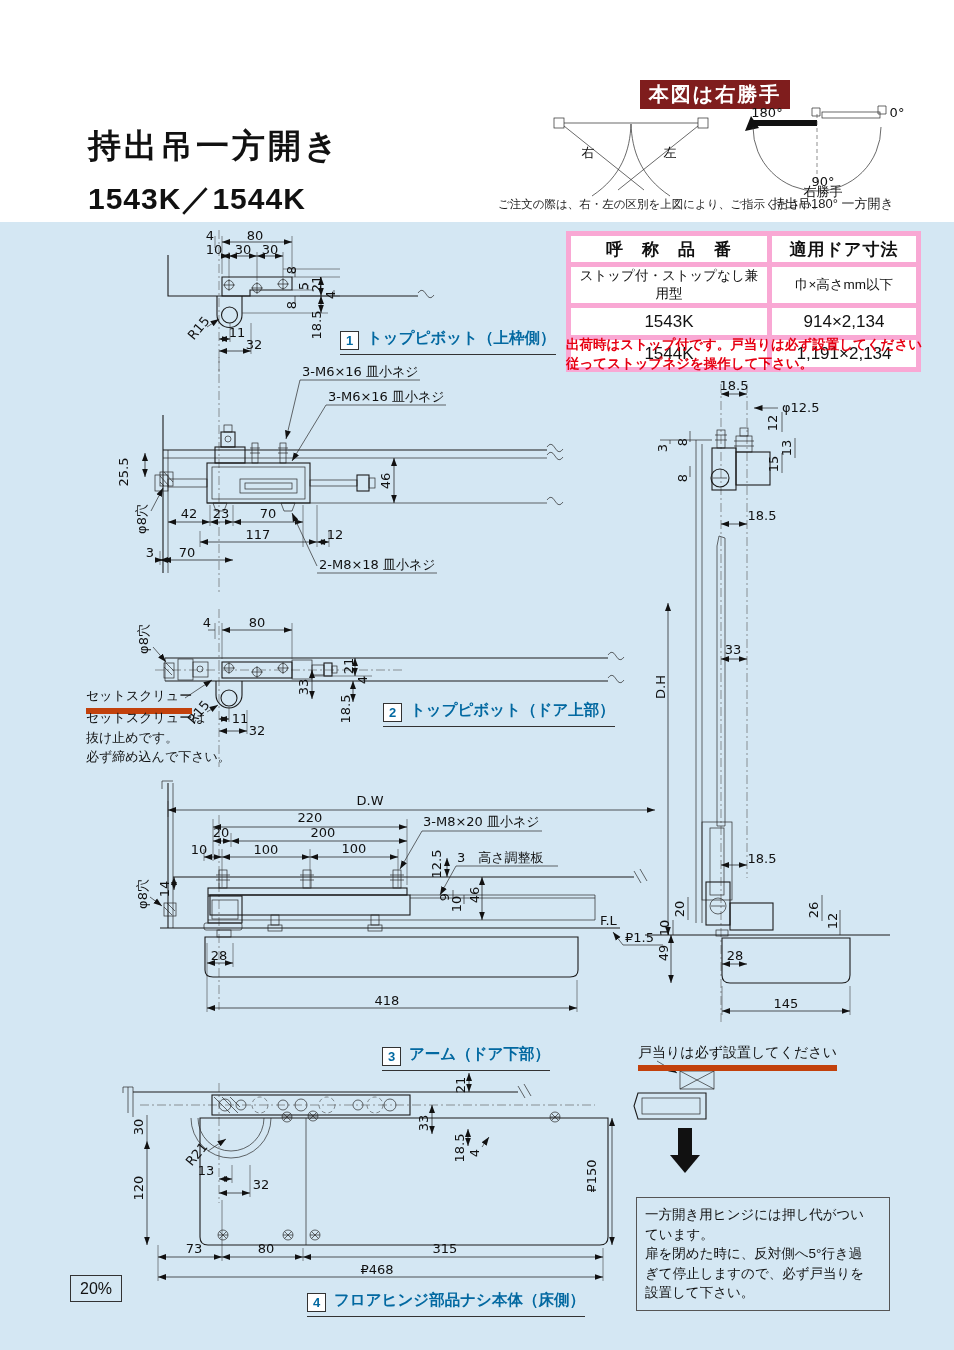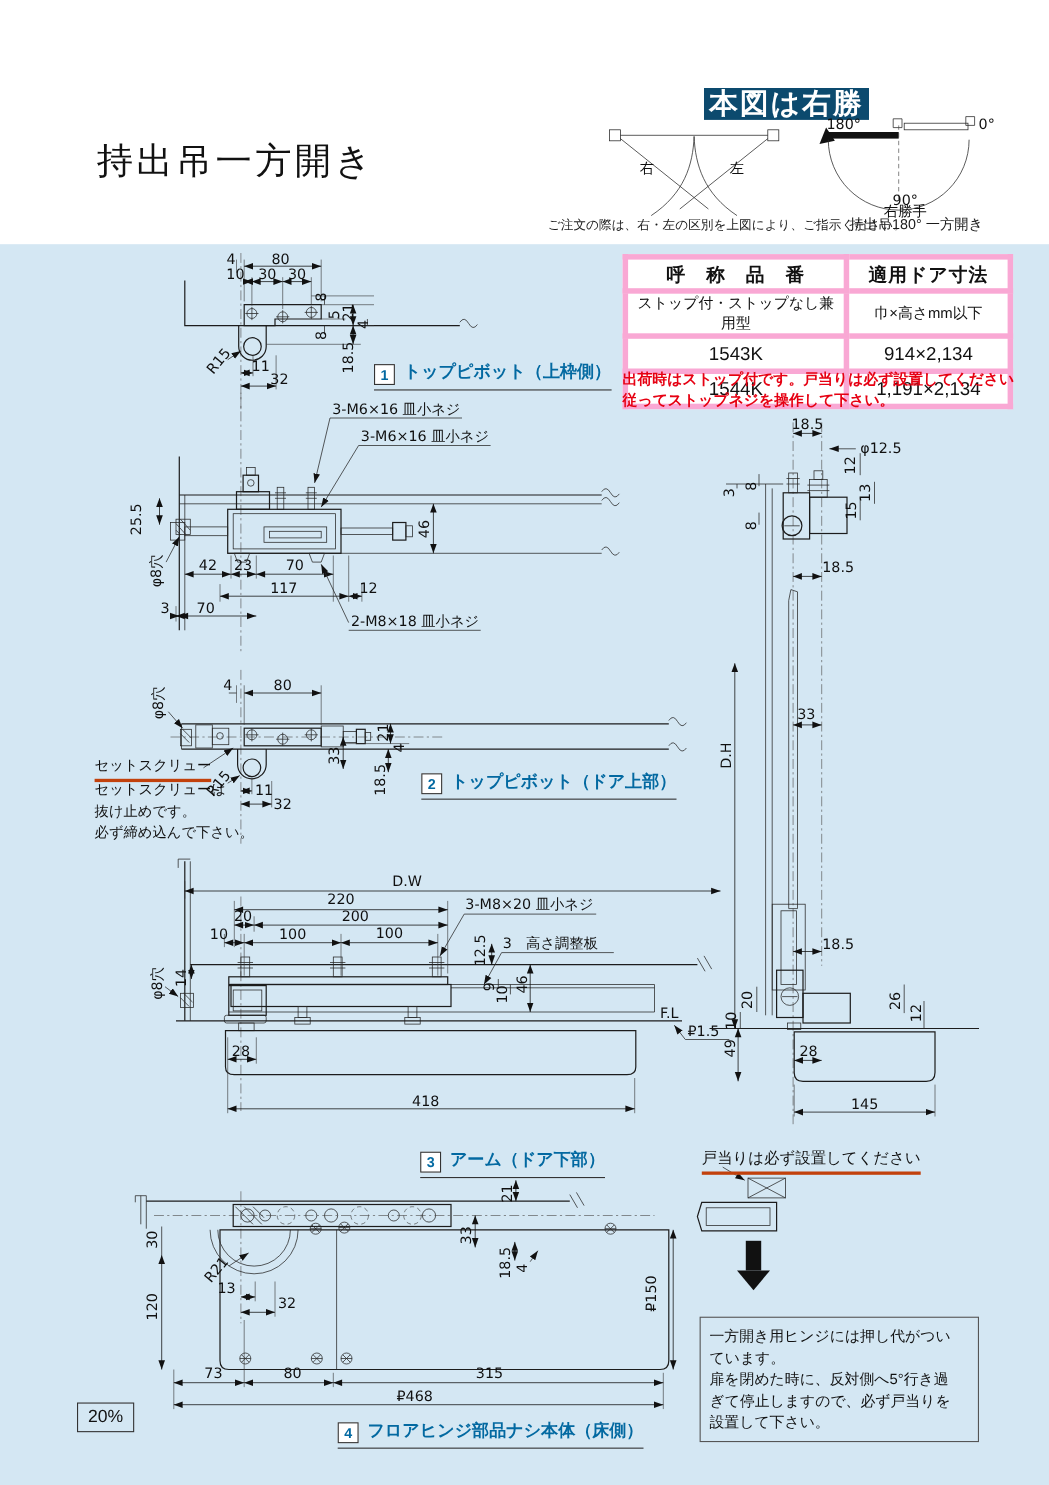--- a/index.html
+++ b/index.html
@@ -1,39 +1,39 @@
 <!DOCTYPE html>
 <html><head>
 <meta charset="utf-8">
 <style>
   html,body{margin:0;padding:0;background:#fff;}
   #page{position:relative;width:954px;height:1350px;background:#fff;overflow:hidden;
         font-family:"Liberation Sans","DejaVu Sans",sans-serif;color:#111;}
   .blue-area{position:absolute;left:0;top:222px;width:954px;height:1128px;background:#d4e7f3;}
   .abs{position:absolute;}
-  .title{left:88px;top:124px;font-size:33px;font-weight:normal;letter-spacing:3px;}
+  .title{left:88px;top:124px;font-size:33px;font-weight:bold;letter-spacing:3px;}
   .subtitle{left:88px;top:179px;font-size:30px;font-weight:bold;letter-spacing:1px;}
-  .badge{left:640px;top:80px;width:150px;height:29px;background:#0c4a6e;color:#fff;
-         font-size:26px;font-weight:bold;text-align:center;line-height:29px;letter-spacing:2px;}
+  .badge{left:640px;top:80px;width:150px;height:29px;background:#7f1d1d;color:#fff;
+         font-size:20px;font-weight:bold;text-align:center;line-height:29px;letter-spacing:2px;}
   .caption{left:498px;top:197px;font-size:11.5px;color:#1a1a1a;}
   .swingnote{left:772px;top:195px;font-size:13px;color:#1a1a1a;}
   table.spec{position:absolute;left:566px;top:231px;border-collapse:collapse;background:#fff;
              border:2px solid #111;}
   table.spec td{border:5px solid #f9a8d4;text-align:center;padding:0 4px;color:#111;}
   .spec .c1{width:188px;} .spec .c2{width:136px;}
   .spec .hrow td{height:26px;font-size:17px;font-weight:bold;letter-spacing:1px;}
   .spec .srow td{height:26px;font-size:13.5px;}
   .spec .vrow td{height:27px;font-size:17px;margin-left:48px;}
   .rednote{left:566px;top:336px;font-size:13.5px;font-weight:bold;color:#e60012;line-height:1.4;}
   .seclabel{position:absolute;font-size:15.5px;color:#0369a1;border-bottom:1px solid #333;
             padding-bottom:4px;white-space:nowrap;z-index:6;font-weight:bold;}
   .numbox{display:inline-block;border:1px solid #333;background:#fff;width:17px;height:17px;
           line-height:17px;text-align:center;font-size:13px;margin-right:8px;vertical-align:-2px;}
   .anno{position:absolute;font-size:13px;color:#111;line-height:1.5;z-index:6;white-space:nowrap;}
-  .underl{border-bottom:3px solid #c2410c;padding-bottom:2px;}
+  .underl{border-bottom:6px solid #c2410c;padding-bottom:2px;}
   .notebox{position:absolute;left:636px;top:1197px;width:236px;border:1px solid #555;
            padding:7px 8px;font-size:13.5px;line-height:1.45;z-index:6;}
   .scalebox{position:absolute;left:70px;top:1275px;width:50px;height:25px;border:1.5px solid #333;
             text-align:center;line-height:25px;font-size:16px;z-index:6;}
   .dwg{position:absolute;z-index:2;}
   .dwg text{font-family:"DejaVu Sans","Liberation Sans",sans-serif;font-size:13px;fill:#101010;}
   .ol{fill:none;stroke:#1c1c1c;stroke-width:1.1;}
   .thin{fill:none;stroke:#2a2a2a;stroke-width:.7;}
   .ld{fill:none;stroke:#2a2a2a;stroke-width:.7;marker-end:url(#ae);}
   .ext{stroke:#333;stroke-width:.55;}
@@ -53,20 +53,21 @@
       </marker>
       <marker id="as" markerUnits="userSpaceOnUse" markerWidth="10" markerHeight="8" refX="0.5" refY="4" orient="auto">
         <path d="M8.5,1 L0.5,4 L8.5,7 Z" fill="#111"></path>
       </marker>
     </defs>
   </svg>
 
   <div class="blue-area"></div>
 
   <div class="abs title">持出吊一方開き</div>
+  <div class="abs subtitle">1543K／1544K</div>
   <div class="abs badge">本図は右勝手</div>
   <div class="abs caption">ご注文の際は、右・左の区別を上図により、ご指示ください。</div>
   <div class="abs swingnote">持出吊180°  一方開き</div>
 
   <svg class="dwg" style="left:480px;top:100px" width="474" height="100" viewBox="0 0 474 100">
     <rect class="thin" x="74" y="18" width="10" height="10"></rect>
     <rect class="thin" x="218" y="18" width="10" height="10"></rect>
     <line class="thin" x1="84" y1="23" x2="218" y2="23" stroke="#777"></line>
     <line class="thin" x1="84" y1="26" x2="164" y2="90"></line>
     <line class="thin" x1="218" y1="26" x2="138" y2="90"></line>

